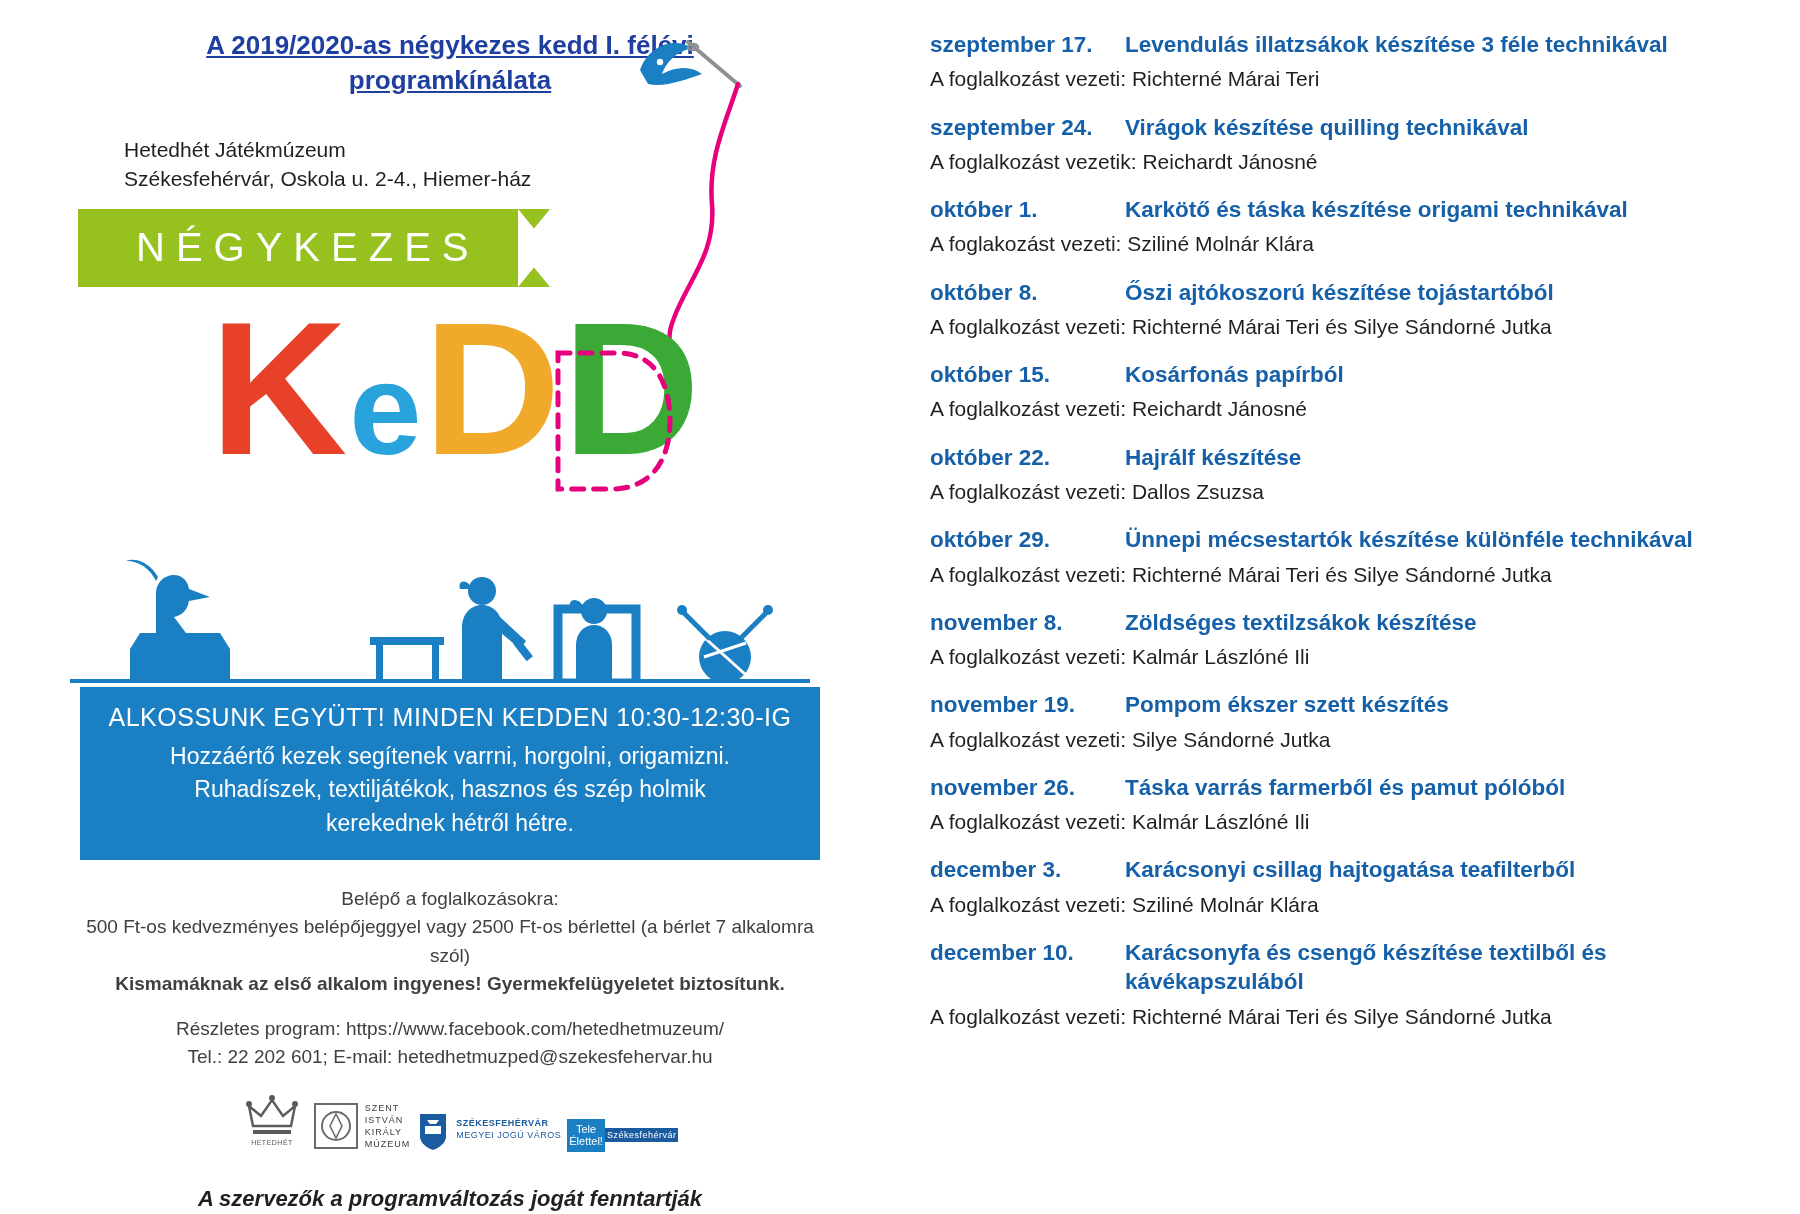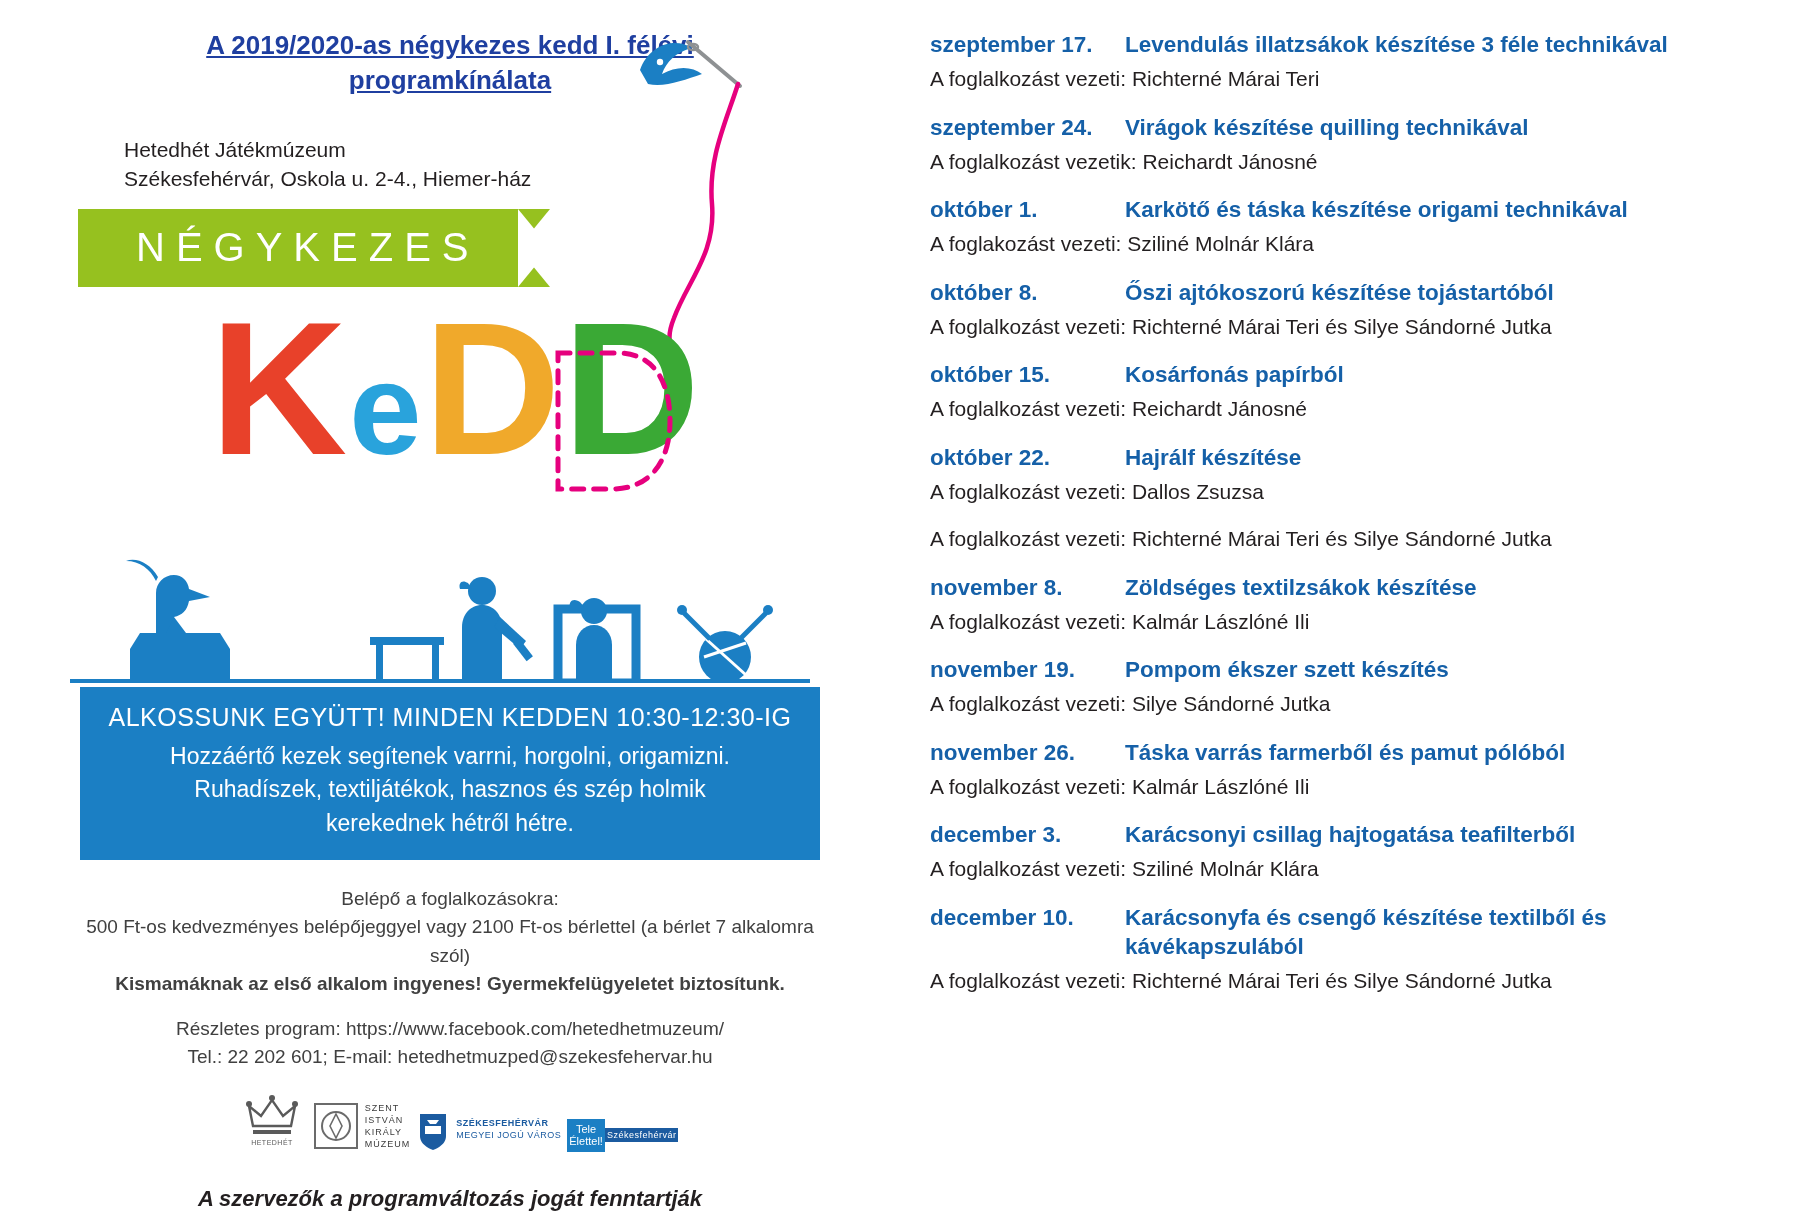--- a/index.html
+++ b/index.html
@@ -285,21 +285,21 @@
         <div class="head">ALKOSSUNK EGYÜTT! MINDEN KEDDEN 10:30-12:30-IG</div>
         <div class="body">
           <div>Hozzáértő kezek segítenek varrni, horgolni, origamizni.</div>
           <div>Ruhadíszek, textiljátékok, hasznos és szép holmik</div>
           <div>kerekednek hétről hétre.</div>
         </div>
       </div>
 
       <div class="fine">
         <div>Belépő a foglalkozásokra:</div>
-        <div>500 Ft-os kedvezményes belépőjeggyel vagy 2100 Ft-os bérlettel (a bérlet 7 alkalomra szól)</div>
+        <div>500 Ft-os kedvezményes belépőjeggyel vagy 2500 Ft-os bérlettel (a bérlet 7 alkalomra szól)</div>
         <div class="bold">Kismamáknak az első alkalom ingyenes! Gyermekfelügyeletet biztosítunk.</div>
         <div class="link-block">
           <div>Részletes program: https://www.facebook.com/hetedhetmuzeum/</div>
           <div>Tel.: 22 202 601; E-mail: hetedhetmuzped@szekesfehervar.hu</div>
         </div>
       </div>
 
       <div class="logos">
         <div class="logo logo-hetedhet">
           <svg width="62" height="60" viewBox="0 0 62 60">
@@ -382,20 +382,24 @@
 
     <div class="prog-item">
       <div class="prog-line">
         <div class="prog-date">október 22.</div>
         <div class="prog-title">Hajrálf készítése</div>
       </div>
       <div class="prog-leader">A foglalkozást vezeti: Dallos Zsuzsa</div>
     </div>
 
     <div class="prog-item">
+      <div class="prog-line">
+        <div class="prog-date">október 29.</div>
+        <div class="prog-title">Ünnepi mécsestartók készítése különféle technikával</div>
+      </div>
       <div class="prog-leader">A foglalkozást vezeti: Richterné Márai Teri és Silye Sándorné Jutka</div>
     </div>
 
     <div class="prog-item">
       <div class="prog-line">
         <div class="prog-date">november 8.</div>
         <div class="prog-title">Zöldséges textilzsákok készítése</div>
       </div>
       <div class="prog-leader">A foglalkozást vezeti: Kalmár Lászlóné Ili</div>
     </div>

